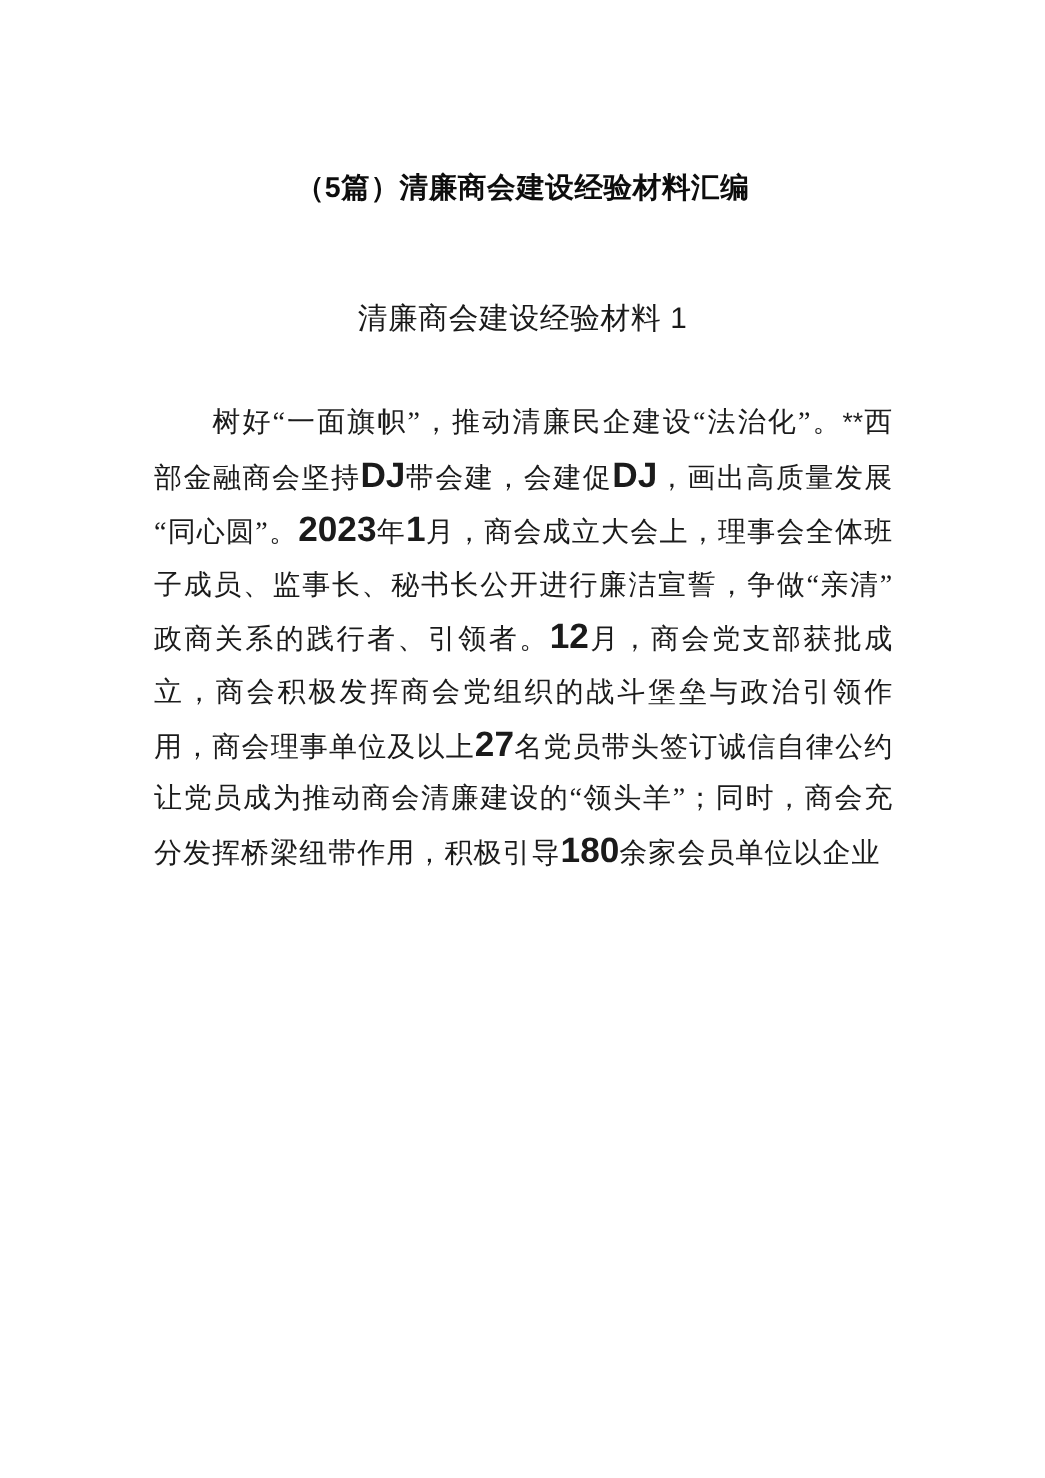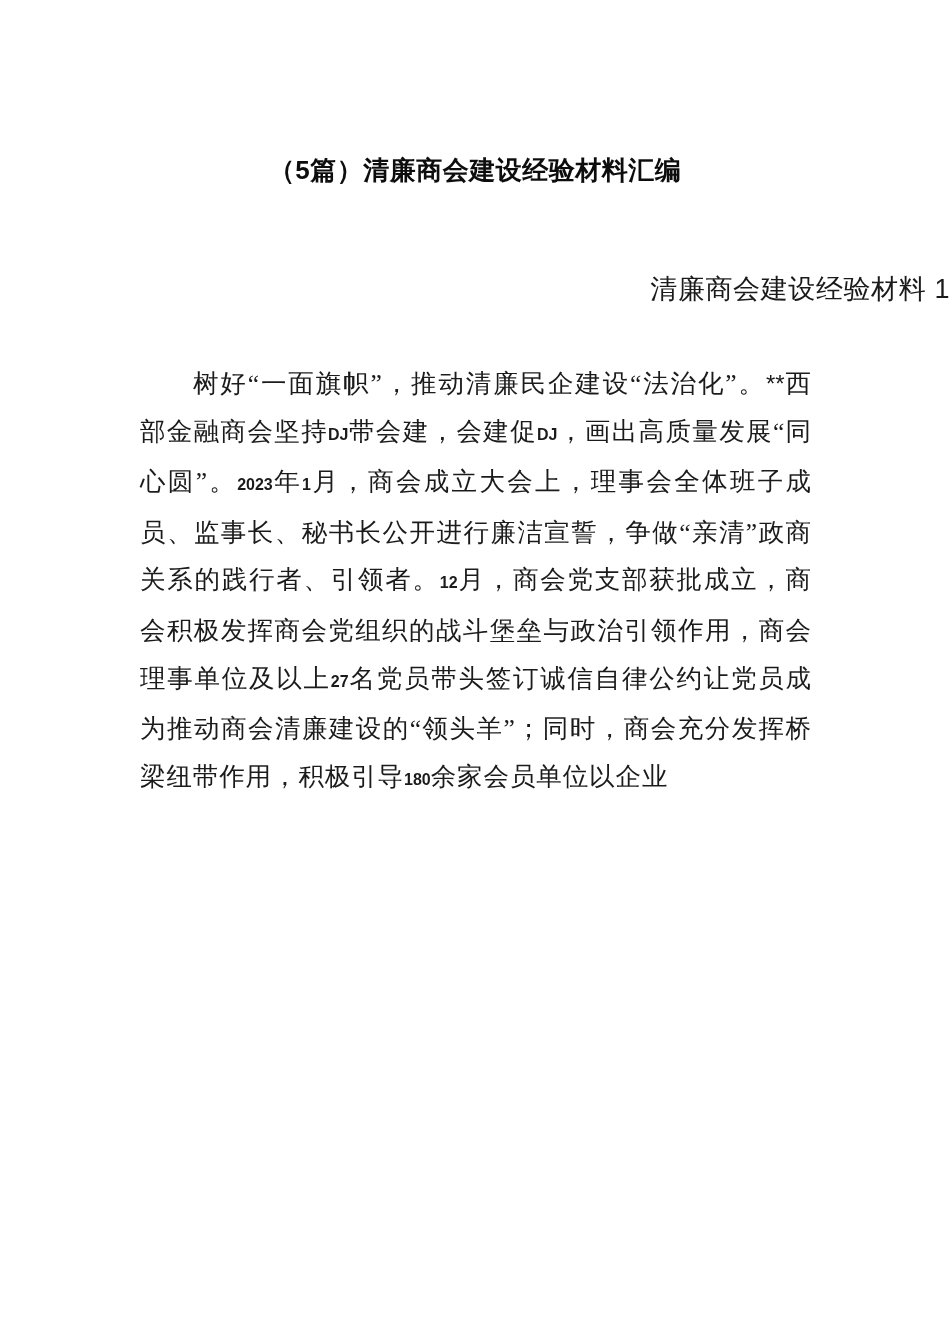--- a/index.html
+++ b/index.html
@@ -42,21 +42,21 @@
     color: #0d0d0d;
     white-space: nowrap;
   }
 
   
   .section-heading {
     position: absolute;
     left: 0;
     top: 270px;
     width: 950px;
-    text-align: right;
+    text-align: center;
     font-family: "Liberation Sans", "DejaVu Sans", sans-serif;
     font-weight: normal;
     font-size: 27px;
     line-height: 38px;
     letter-spacing: 0.6px;
     color: #1a1a1a;
     white-space: nowrap;
   }
 
   
@@ -85,21 +85,21 @@
   }
 
   .para .indent {
     display: inline-block;
     width: 52px;
   }
 
   
   .lat {
     font-family: "Liberation Sans", "DejaVu Sans", sans-serif;
-    font-size: 16px;
+    font-size: 32px;
     font-weight: bold;
     letter-spacing: 0;
   }
   .ast {
     font-family: "Liberation Sans", "DejaVu Sans", sans-serif;
     font-size: 24px;
     letter-spacing: 0;
   }
 </style>
 </head>

